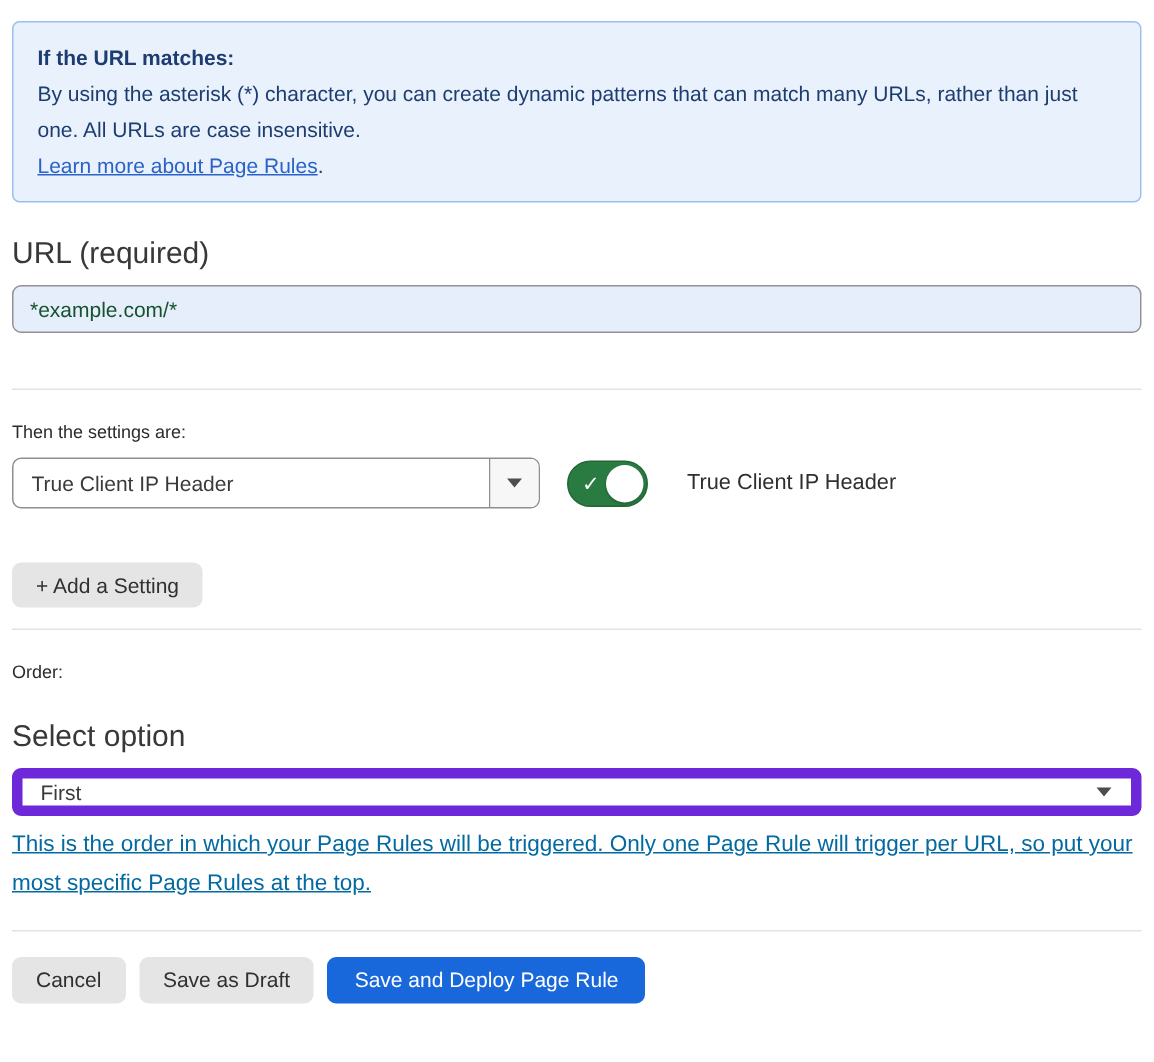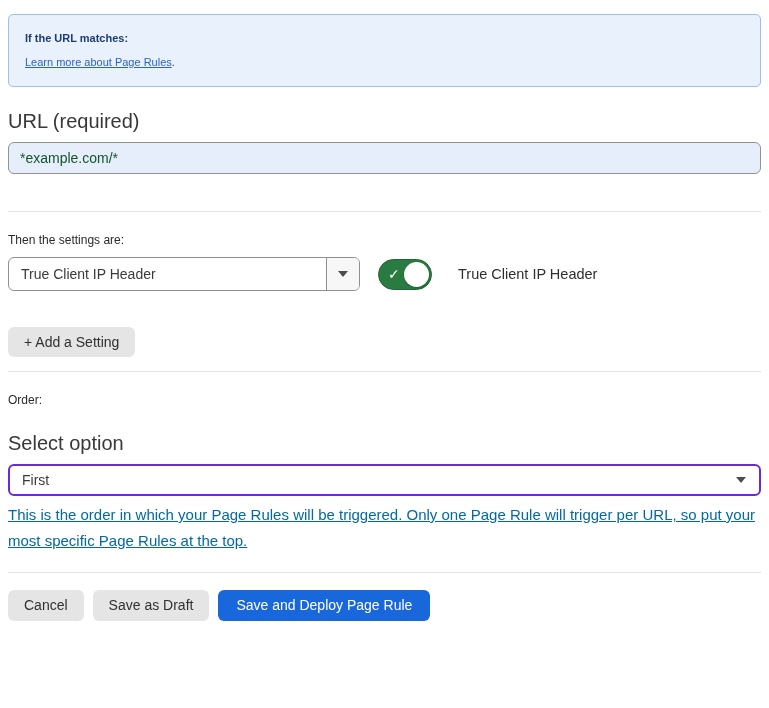--- a/index.html
+++ b/index.html
@@ -24,21 +24,21 @@
     letter-spacing: 0.1px;
   }
 
   
   .info-box {
     margin-top: 14px;
     background: var(--info-bg, #e9f1fc);
     border: 1px solid var(--info-border, #9cc0ec);
     border-radius: 5px;
     padding: 11px 16px 12px 16px;
-    font-size: 11px;
+    font-size: 14px;
     line-height: 24px;
     color: var(--info-text, #1d3d70);
   }
   .info-box .info-heading { font-weight: 700; }
   .info-box a.info-link {
     color: var(--link-blue, #2b62c7);
     text-decoration: underline;
     cursor: pointer;
   }
 
@@ -195,21 +195,21 @@
   }
 
   
   .order-select-label { margin-top: 25px; }
   .order-select {
     position: relative;
     margin-top: 9px;
     width: 753px;
     height: 32px;
     background: #ffffff;
-    border: 2px solid #6d28d9;
+    border: 7px solid #6d28d9;
     border-radius: 6px;
     display: flex;
     align-items: center;
     cursor: pointer;
   }
   .order-select .select-value {
     padding: 0 12px;
     font-size: 14px;
     color: #3a3a3a;
   }
@@ -235,20 +235,21 @@
   }
 </style>
 </head>
 <body>
 
 <div class="container">
 
 
   <div class="info-box">
     <div class="info-heading">If the URL matches:</div>
+    <div class="info-body">By using the asterisk (*) character, you can create dynamic patterns that can match many URLs, rather than just one. All URLs are case insensitive.</div>
     <div><a class="info-link">Learn more about Page Rules</a><span>.</span></div>
   </div>
 
   <div class="field-label url-label">URL (required)</div>
   <input class="url-input" type="text" value="*example.com/*" style="">
 
   <hr class="divider divider-1">
 
   <div class="section-heading">Then the settings are:</div>
 

